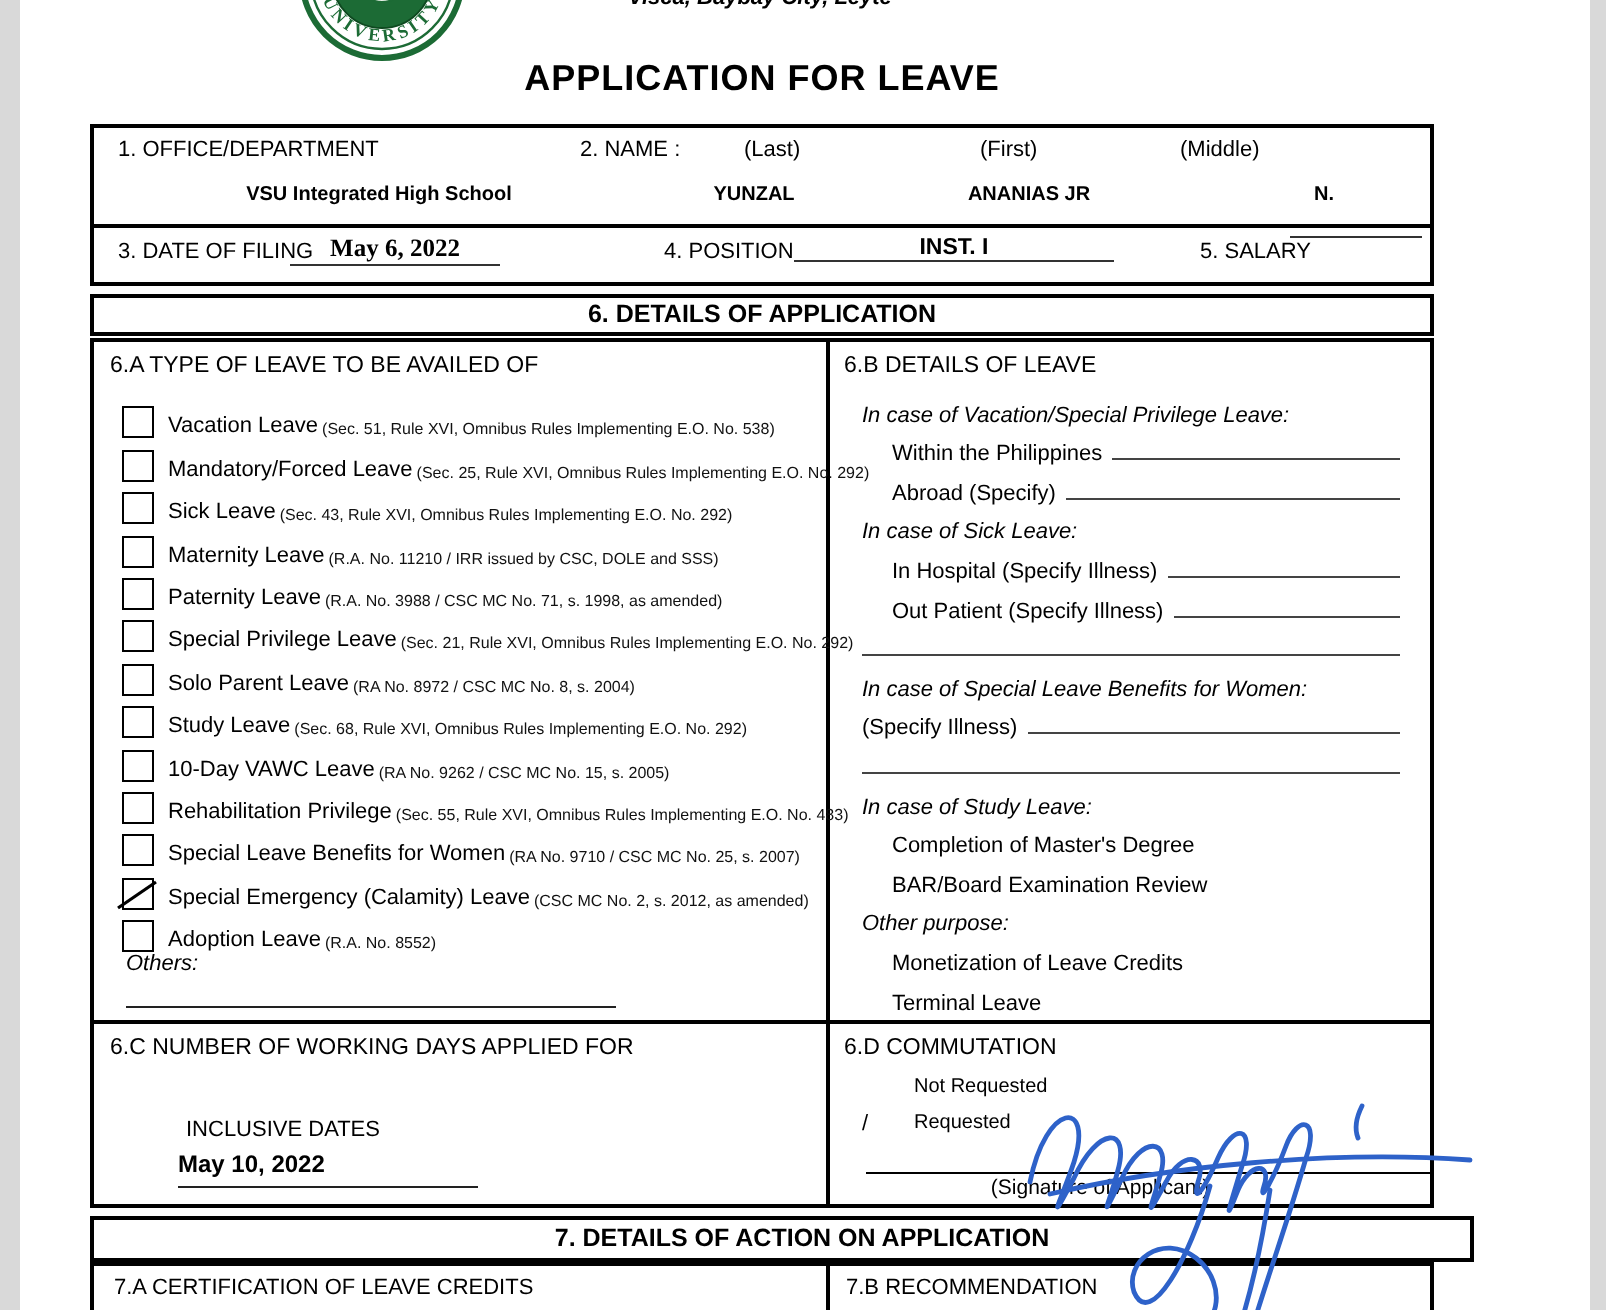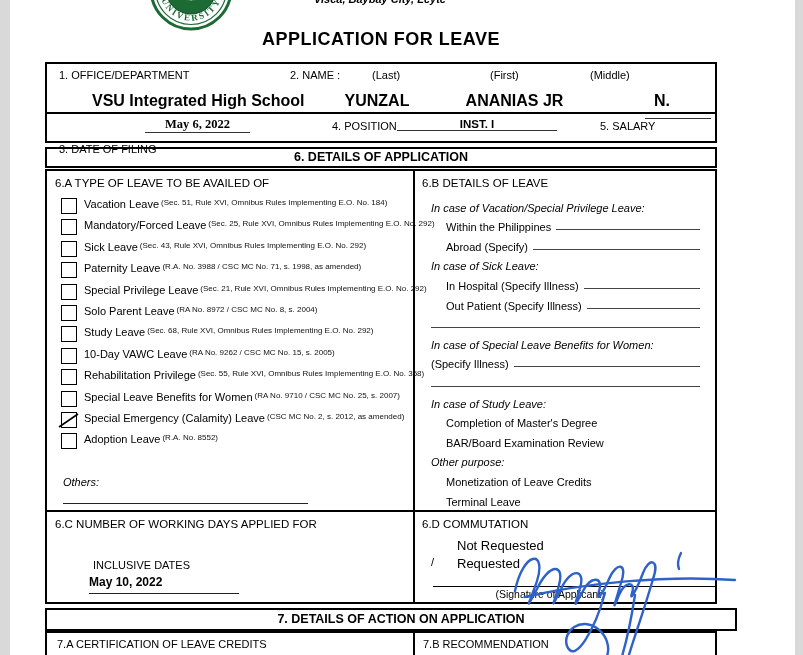--- a/index.html
+++ b/index.html
@@ -11,38 +11,38 @@
 
   .addr{position:absolute;top:-7px;left:280px;width:200px;text-align:center;
         font-size:11px;font-weight:bold;font-style:italic;}
   .title{position:absolute;top:29px;left:45px;width:672px;text-align:center;
          font-size:18px;font-weight:bold;letter-spacing:.5px;}
 
   .boxA{position:absolute;left:45px;top:62px;width:668px;height:77px;border:2px solid #000;}
   .rowTop{position:absolute;left:0;right:0;top:0;height:48px;border-bottom:2px solid #000;}
   .rowBot{position:absolute;left:0;right:0;top:50px;height:27px;}
   .lab{position:absolute;font-size:11px;white-space:nowrap;}
-  .val{position:absolute;font-size:16px;font-weight:bold;text-align:center;white-space:nowrap;}
+  .val{position:absolute;font-size:10px;font-weight:bold;text-align:center;white-space:nowrap;}
   .fillline{border-bottom:1.2px solid #333;}
   .serifval{font-family:"Liberation Serif", serif;font-weight:bold;font-size:12.5px;}
 
   .band{position:absolute;left:45px;width:668px;border:2px solid #000;text-align:center;
         font-weight:bold;font-size:12.5px;}
   .band6{top:147px;height:17px;line-height:17px;}
   .band7{top:608px;height:19px;line-height:19px;padding-left:20px;}
 
   .boxMain{position:absolute;left:45px;top:169px;width:668px;height:431px;border:2px solid #000;}
   .vdiv{position:absolute;left:366px;top:0;bottom:0;width:0;border-left:2px solid #000;}
   .hdiv{position:absolute;left:0;right:0;top:339px;height:0;border-top:2px solid #000;}
 
   .secTitle{font-size:11.5px;white-space:nowrap;}
   .a-area{position:absolute;left:0;top:0;width:366px;height:339px;}
   .a-title{position:absolute;left:8px;top:6px;}
   .cbList{position:absolute;left:14px;top:27px;right:4px;}
-  .cbRow{display:flex;align-items:flex-start;height:21.4px;position:relative;}
+  .cbRow{display:flex;align-items:flex-end;height:21.4px;position:relative;}
   .cbBox{width:14px;height:14px;border:1.6px solid #000;margin-right:7px;flex:0 0 auto;
          position:relative;background:#fff;}
   .cbBox svg{position:absolute;left:-4px;top:-2px;overflow:visible;}
   .cbLabel{font-size:11px;white-space:nowrap;}
   .cbCite{font-size:8px;white-space:nowrap;margin-left:2px;color:#111;}
   .others{position:absolute;left:16px;top:305px;font-size:11px;font-style:italic;}
   .othersLine{position:absolute;left:16px;top:332px;width:245px;border-bottom:1.4px solid #222;}
 
   .b-area{position:absolute;left:368px;top:0;right:0;height:339px;}
   .b-title{position:absolute;left:7px;top:6px;}
@@ -57,21 +57,21 @@
   .c-area{position:absolute;left:0;top:341px;width:366px;height:106px;}
   .c-title{position:absolute;left:8px;top:6px;}
   .cDays{position:absolute;left:14px;top:22px;width:250px;border-bottom:1.4px solid #222;
          font-size:12px;font-weight:bold;padding:0 0 1px 22px;}
   .cIncl{position:absolute;left:46px;top:47px;font-size:11px;}
   .cDates{position:absolute;left:42px;top:63px;width:150px;border-bottom:1.4px solid #222;
           font-size:12px;font-weight:bold;padding-bottom:4px;}
 
   .d-area{position:absolute;left:368px;top:341px;right:0;height:90px;}
   .d-title{position:absolute;left:7px;top:6px;}
-  .dOpt{position:absolute;font-size:13px;white-space:nowrap;}
+  .dOpt{position:absolute;font-size:10px;white-space:nowrap;}
   .dMark{position:absolute;font-size:11px;}
   .sigLine{position:absolute;left:18px;right:0px;top:74px;border-bottom:1.6px solid #000;}
   .sigCap{position:absolute;left:45px;width:180px;top:76px;text-align:center;font-size:10.5px;}
 
   .box7{position:absolute;left:45px;top:631px;width:668px;height:40px;border:2px solid #000;}
   .box7 .vdiv{left:366px;}
   .t7{position:absolute;top:5px;font-size:11px;white-space:nowrap;}
   .t7a{left:10px;}
   .t7b{left:376px;}
 
@@ -109,55 +109,60 @@
       <span class="lab" style="left:243px;top:5px;">2.  NAME :</span>
       <span class="lab" style="left:325px;top:5px;">(Last)</span>
       <span class="lab" style="left:443px;top:5px;">(First)</span>
       <span class="lab" style="left:543px;top:5px;">(Middle)</span>
       <span class="val" style="left:45px;top:28px;width:195px;">VSU Integrated High School</span>
       <span class="val" style="left:270px;top:28px;width:120px;">YUNZAL</span>
       <span class="val" style="left:400px;top:28px;width:135px;">ANANIAS JR</span>
       <span class="val" style="left:595px;top:28px;width:40px;">N.</span>
     </div>
     <div class="rowBot">
-      <span class="lab" style="left:12px;top:6px;margin-top:23px;">3.  DATE OF FILING</span>
+      <span class="lab" style="left:12px;top:6px;">3.  DATE OF FILING</span>
       <span class="val serifval fillline" style="left:98px;top:3px;width:105px;">May 6, 2022</span>
       <span class="lab" style="left:285px;top:6px;">4.  POSITION</span>
       <span class="val fillline" style="left:350px;top:4px;width:160px;font-size:11.5px;">INST. I</span>
       <span class="lab" style="left:553px;top:6px;">5.  SALARY</span>
       <span class="val fillline" style="left:598px;top:4px;width:66px;"></span>
     </div>
   </div>
 
   <div class="band band6">6.  DETAILS OF APPLICATION</div>
 
   <div class="boxMain">
     <div class="vdiv"></div>
     <div class="hdiv"></div>
 
     <div class="a-area">
       <div class="secTitle a-title">6.A  TYPE OF LEAVE TO BE AVAILED OF</div>
       <div class="cbList" id="leaveTypeList">
           <div class="cbRow">
             <span class="cbBox"></span>
             <span class="cbLabel">Vacation Leave</span>
-            <span class="cbCite">(Sec. 51, Rule XVI, Omnibus Rules Implementing E.O. No. 184)</span>
+            <span class="cbCite">(Sec. 51, Rule XVI, Omnibus Rules Implementing E.O. No. 538)</span>
           </div>
           <div class="cbRow">
             <span class="cbBox"></span>
             <span class="cbLabel">Mandatory/Forced Leave</span>
             <span class="cbCite">(Sec. 25, Rule XVI, Omnibus Rules Implementing E.O. No. 292)</span>
           </div>
           <div class="cbRow">
             <span class="cbBox"></span>
             <span class="cbLabel">Sick Leave</span>
             <span class="cbCite">(Sec. 43, Rule XVI, Omnibus Rules Implementing E.O. No. 292)</span>
           </div>
           <div class="cbRow">
             <span class="cbBox"></span>
+            <span class="cbLabel">Maternity Leave</span>
+            <span class="cbCite">(R.A. No. 11210 / IRR issued by CSC, DOLE and SSS)</span>
+          </div>
+          <div class="cbRow">
+            <span class="cbBox"></span>
             <span class="cbLabel">Paternity Leave</span>
             <span class="cbCite">(R.A. No. 3988 / CSC MC No. 71, s. 1998, as amended)</span>
           </div>
           <div class="cbRow">
             <span class="cbBox"></span>
             <span class="cbLabel">Special Privilege Leave</span>
             <span class="cbCite">(Sec. 21, Rule XVI, Omnibus Rules Implementing E.O. No. 292)</span>
           </div>
           <div class="cbRow">
             <span class="cbBox"></span>
@@ -170,21 +175,21 @@
             <span class="cbCite">(Sec. 68, Rule XVI, Omnibus Rules Implementing E.O. No. 292)</span>
           </div>
           <div class="cbRow">
             <span class="cbBox"></span>
             <span class="cbLabel">10-Day VAWC Leave</span>
             <span class="cbCite">(RA No. 9262 / CSC MC No. 15, s. 2005)</span>
           </div>
           <div class="cbRow">
             <span class="cbBox"></span>
             <span class="cbLabel">Rehabilitation Privilege</span>
-            <span class="cbCite">(Sec. 55, Rule XVI, Omnibus Rules Implementing E.O. No. 358)</span>
+            <span class="cbCite">(Sec. 55, Rule XVI, Omnibus Rules Implementing E.O. No. 483)</span>
           </div>
           <div class="cbRow">
             <span class="cbBox"></span>
             <span class="cbLabel">Special Leave Benefits for Women</span>
             <span class="cbCite">(RA No. 9710 / CSC MC No. 25, s. 2007)</span>
           </div>
           <div class="cbRow">
             <span class="cbBox">
               <svg width="22" height="19">
                 <line x1="1" y1="16" x2="20" y2="3" stroke="#000" stroke-width="1.6"></line>

